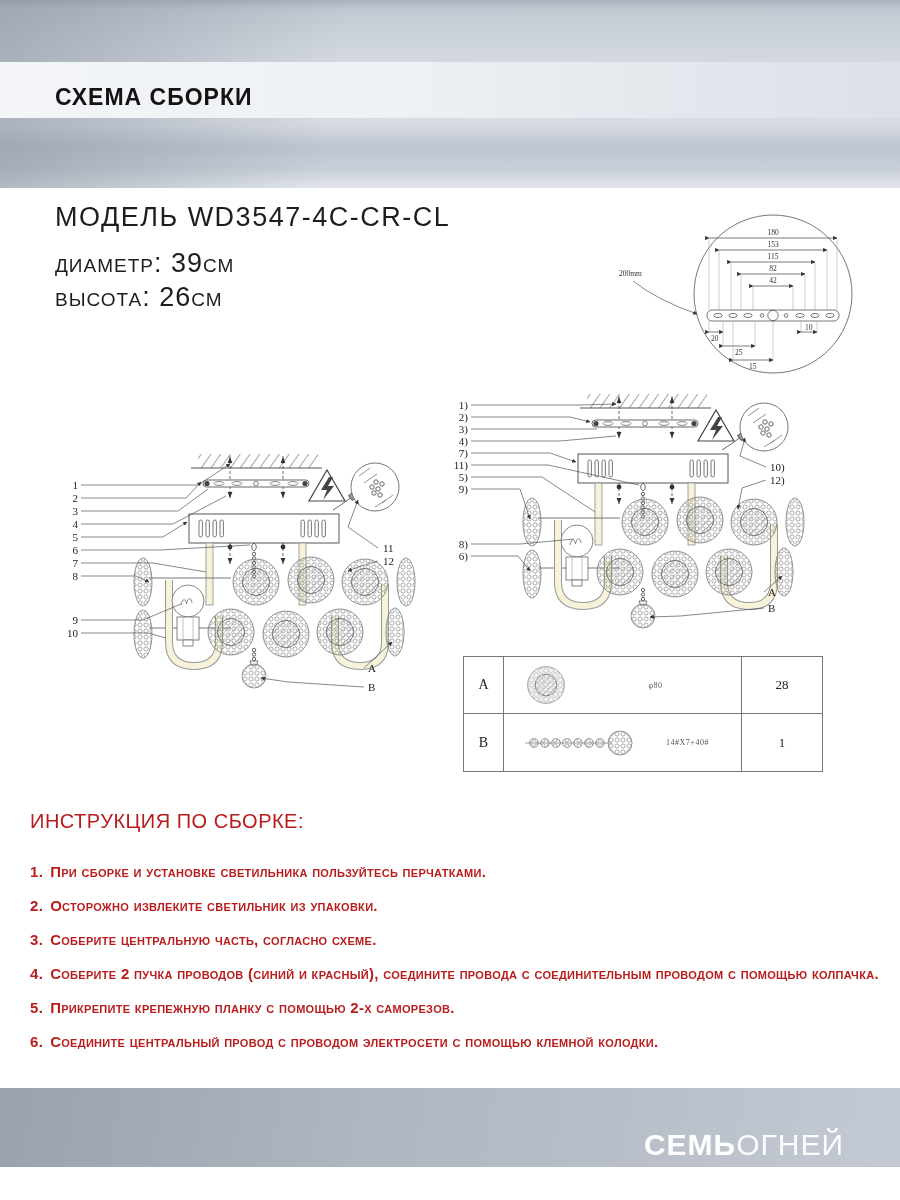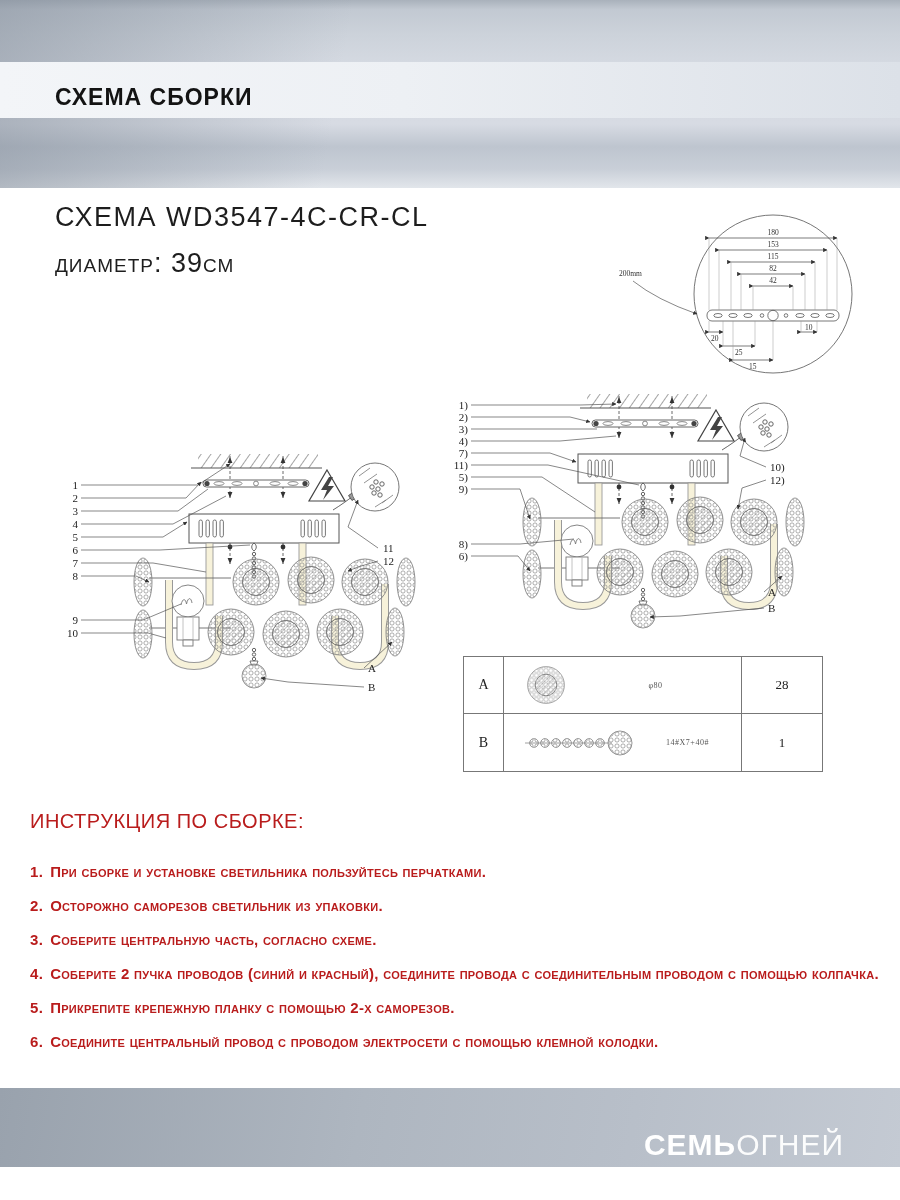--- a/index.html
+++ b/index.html
@@ -63,22 +63,23 @@
 
 <div class="page">
 
   <div class="hero">
     <div class="hero-band">
       <div class="hero-title">СХЕМА СБОРКИ</div>
     </div>
   </div>
 
   <div class="model-block">
-    <div class="model-name">СХЕМА WD3547-4C-CR-CL</div>
+    <div class="model-name">МОДЕЛЬ WD3547-4C-CR-CL</div>
     <div class="model-line">диаметр: 39см</div>
+    <div class="model-line">высота: 26см</div>
   </div>
 
   <svg width="0" height="0" style="position:absolute" aria-hidden="true">
     <defs>
       <pattern id="hatch" width="5" height="5" patternUnits="userSpaceOnUse" patternTransform="rotate(45)">
         <line x1="0" y1="0" x2="0" y2="5" stroke="#8a8a8a" stroke-width="1"></line>
       </pattern>
       <pattern id="ceilhatch" width="8" height="20" patternUnits="userSpaceOnUse" patternTransform="rotate(35)">
         <line x1="0" y1="0" x2="0" y2="20" stroke="#666" stroke-width="1.2"></line>
       </pattern>
@@ -379,21 +380,21 @@
   </div>
 
   <div class="instructions">
     <div class="instr-heading">ИНСТРУКЦИЯ ПО СБОРКЕ:</div>
     <div class="instr-item">
       <span class="instr-num">1.</span>
       <span class="instr-text">При сборке и установке светильника пользуйтесь перчатками.</span>
     </div>
     <div class="instr-item">
       <span class="instr-num">2.</span>
-      <span class="instr-text">Осторожно саморезов светильник из упаковки.</span>
+      <span class="instr-text">Осторожно извлеките светильник из упаковки.</span>
     </div>
     <div class="instr-item">
       <span class="instr-num">3.</span>
       <span class="instr-text">Соберите центральную часть, согласно схеме.</span>
     </div>
     <div class="instr-item">
       <span class="instr-num">4.</span>
       <span class="instr-text">Соберите 2 пучка проводов (синий и красный), соедините провода с соединительным проводом с помощью колпачка.</span>
     </div>
     <div class="instr-item">

